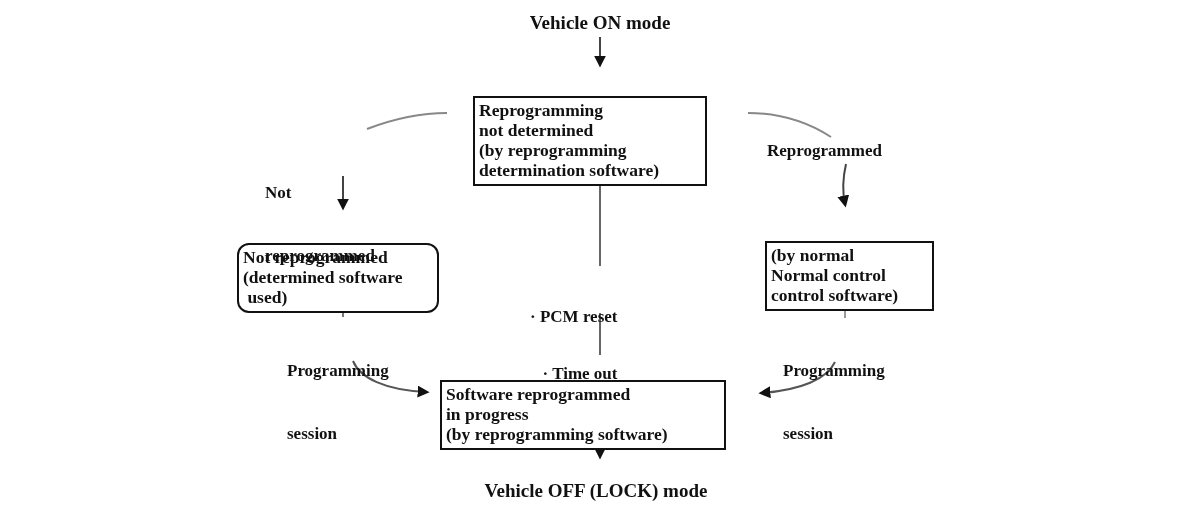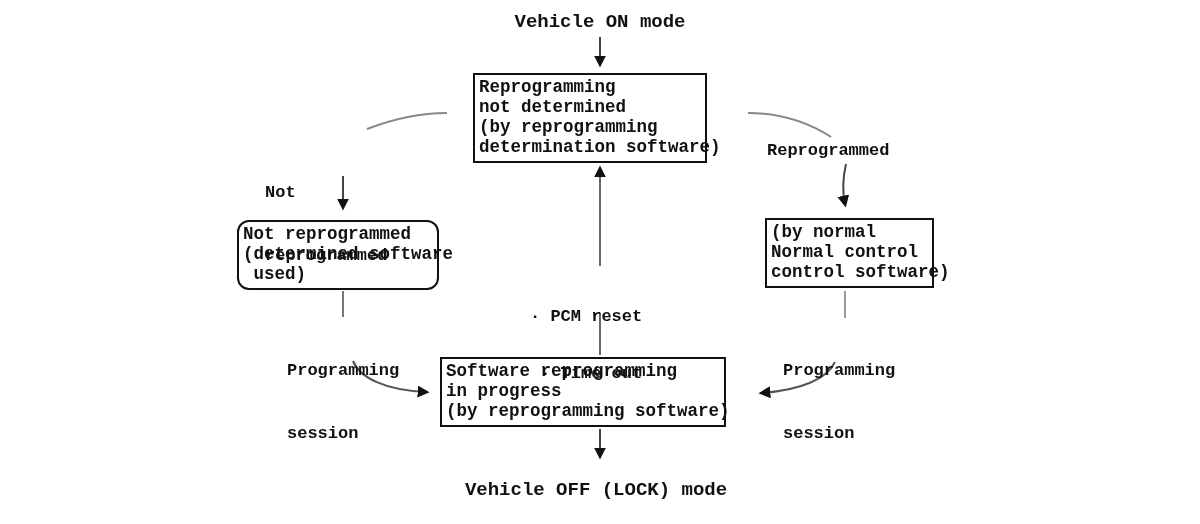--- a/index.html
+++ b/index.html
@@ -1,23 +1,23 @@
 <!DOCTYPE html>
 <html><head>
 <meta charset="utf-8">
 <style>
   html,body{margin:0;padding:0;background:#fff;}
   .stage{
     position:relative;width:1200px;height:524px;background:#ffffff;overflow:hidden;
-    font-family:Liberation Mono, monospace;color:#111;
+    font-family:Liberation Serif, serif;color:#111;
   }
   .stage svg{position:absolute;left:0;top:0;width:1200px;height:524px;}
   .box{
     position:absolute;border:2px solid #111;background:#fff;
-    padding:2px 4px;font-weight:bold;font-size:17.5px;line-height:20px;
+    padding:2px 4px;font-weight:bold;font-size:17.5px;line-height:20px;margin-top:23px;
   }
   .bl{white-space:pre;}
   .lbl{
     position:absolute;font-weight:bold;font-size:17px;line-height:21px;white-space:pre;
   }
   .title{
     position:absolute;font-weight:bold;font-size:19px;line-height:21px;
     width:320px;text-align:center;white-space:pre;
   }
   .mid-note{line-height:19px;}
@@ -75,21 +75,21 @@
     <div class="bl"> used)</div>
   </div>
 
   <div class="box" style="left:765px;top:218px;width:157px;height:62px;">
     <div class="bl">(by normal</div>
     <div class="bl">Normal control</div>
     <div class="bl">control software)</div>
   </div>
 
   <div class="box" style="left:440px;top:357px;width:274px;height:62px;">
-    <div class="bl">Software reprogramming</div>
+    <div class="bl">Software reprogrammed</div>
     <div class="bl">in progress</div>
     <div class="bl">(by reprogramming software)</div>
   </div>
 
   <div class="lbl" style="left:265px;top:140px;">
     <div>Not</div>
     <div>reprogrammed</div>
   </div>
   <div class="lbl" style="left:767px;top:140px;">Reprogrammed</div>
 

